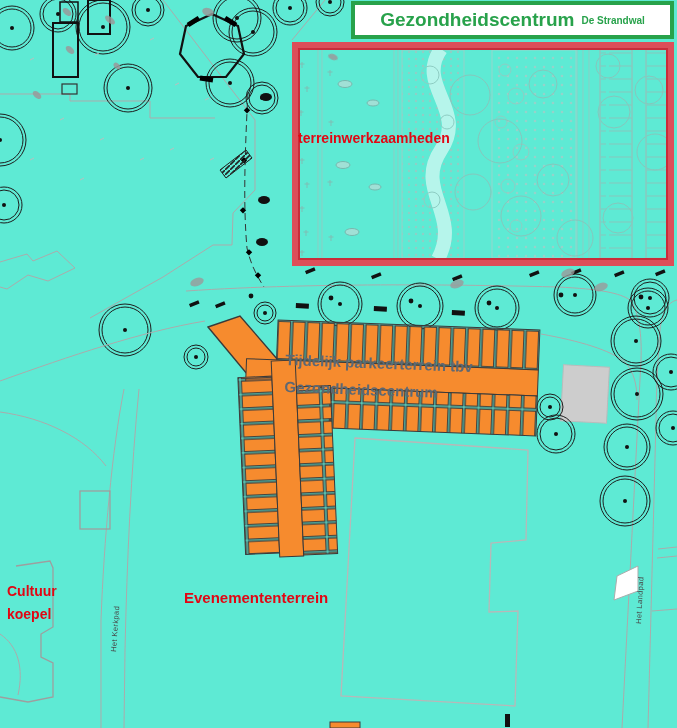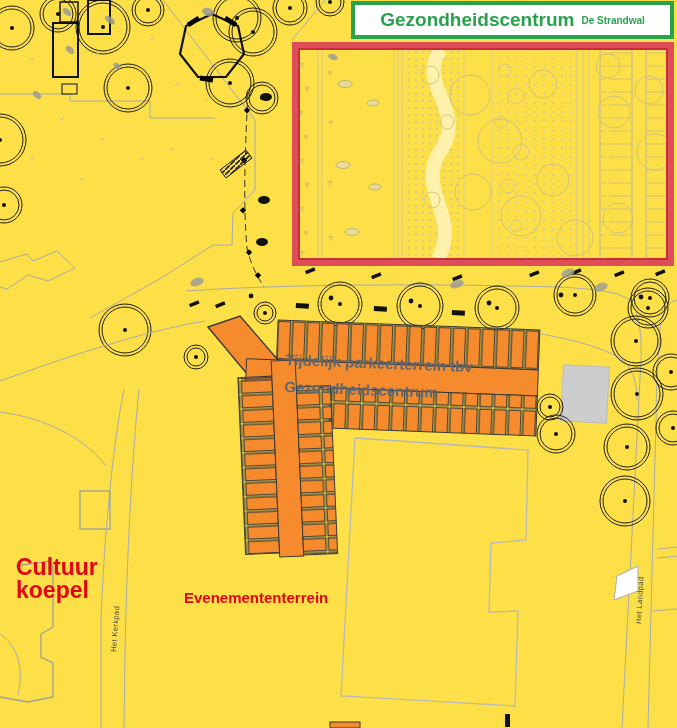--- a/index.html
+++ b/index.html
@@ -1,37 +1,37 @@
 <!DOCTYPE html>
 <html style="--green: #28a24b; --redline: #dd4e59; --red: #e20613; --orange: #f68b2e; --ptext: #5d6873;"><head>
 <meta charset="utf-8">
 <style>
   :root{
     --green:#28a24b; --redline:#dd4e59; --red:#e20613;
     --orange:#f68b2e; --ptext:#5d6873;
   }
   html,body{margin:0;padding:0;background:#888;}
-  .canvas{position:relative;width:677px;height:728px;background:#fde047;overflow:hidden;
+  .canvas{position:relative;width:677px;height:728px;background:#5eead4;overflow:hidden;
           font-family:"Liberation Sans",sans-serif;}
   svg{position:absolute;left:0;top:0;}
   .lbl{position:absolute;font-weight:bold;white-space:pre-line;}
   .green-box{position:absolute;left:351px;top:1px;width:323px;height:38px;
     background:#fff;border:4px solid var(--green);box-sizing:border-box;
     display:flex;align-items:center;justify-content:center;gap:7px;z-index:6;}
   .green-box .t1{font-size:19px;font-weight:bold;color:var(--green);}
   .green-box .t2{font-size:10px;font-weight:bold;color:var(--green);}
   .red-box{position:absolute;left:292px;top:42px;width:382px;height:224px;
     border:6px solid var(--redline);box-sizing:border-box;z-index:4;
     box-shadow:inset 0 0 0 2px #c92d3a;}
   .restricted-lbl{position:absolute;left:298px;top:105px;font-size:14px;line-height:22px;
     color:var(--red);z-index:5;}
   .parking-lbl{position:absolute;left:286px;top:346px;font-size:15px;line-height:27px;
     color:var(--ptext);transform:rotate(2.2deg);transform-origin:0 0;z-index:5;}
-  .cultuur-lbl{position:absolute;left:7px;top:556px;font-size:23px;line-height:23px;
-    color:var(--red);z-index:5;margin-left:9px;}
+  .cultuur-lbl{position:absolute;left:7px;top:580px;font-size:14px;line-height:23px;
+    color:var(--red);z-index:5;}
   .event-lbl{position:absolute;left:184px;top:589px;font-size:15px;color:var(--red);z-index:5;}
   .roadlbl{font:7.5px "Liberation Sans",sans-serif;fill:#474747;letter-spacing:.4px;}
 </style>
 </head>
 <body>
 
 <div class="canvas">
 
 <svg width="677" height="728" viewBox="0 0 677 728">
   <defs>
@@ -355,21 +355,21 @@
   <text class="roadlbl" transform="translate(641,624) rotate(-87)">Het Landpad</text>
 </svg>
 
 <div class="red-box"></div>
 
 <div class="green-box">
   <span class="t1">Gezondheidscentrum</span>
   <span class="t2">De Strandwal</span>
 </div>
 
-<div class="lbl restricted-lbl"><br></div>
+<div class="lbl restricted-lbl"><br><span>terreinwerkzaamheden</span></div>
 
 <div class="lbl parking-lbl"><span>Tijdelijk parkeerterrein tbv</span><br><span>Gezondheidscentrum</span></div>
 
 <div class="lbl cultuur-lbl"><span>Cultuur</span><br><span>koepel</span></div>
 
 <div class="lbl event-lbl">Evenemententerrein</div>
 
 </div>
 
 </body></html>

